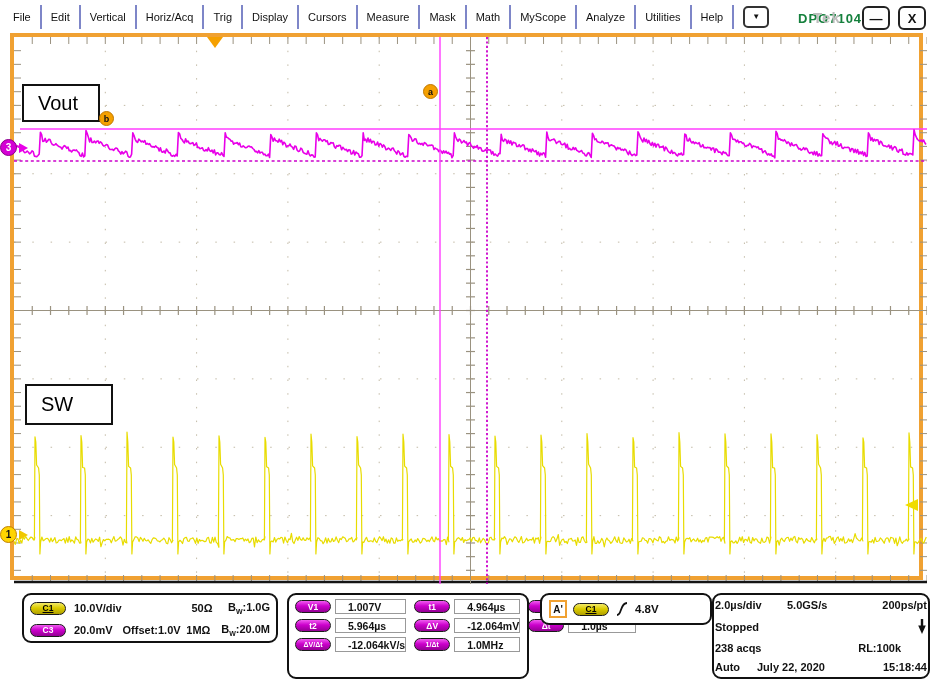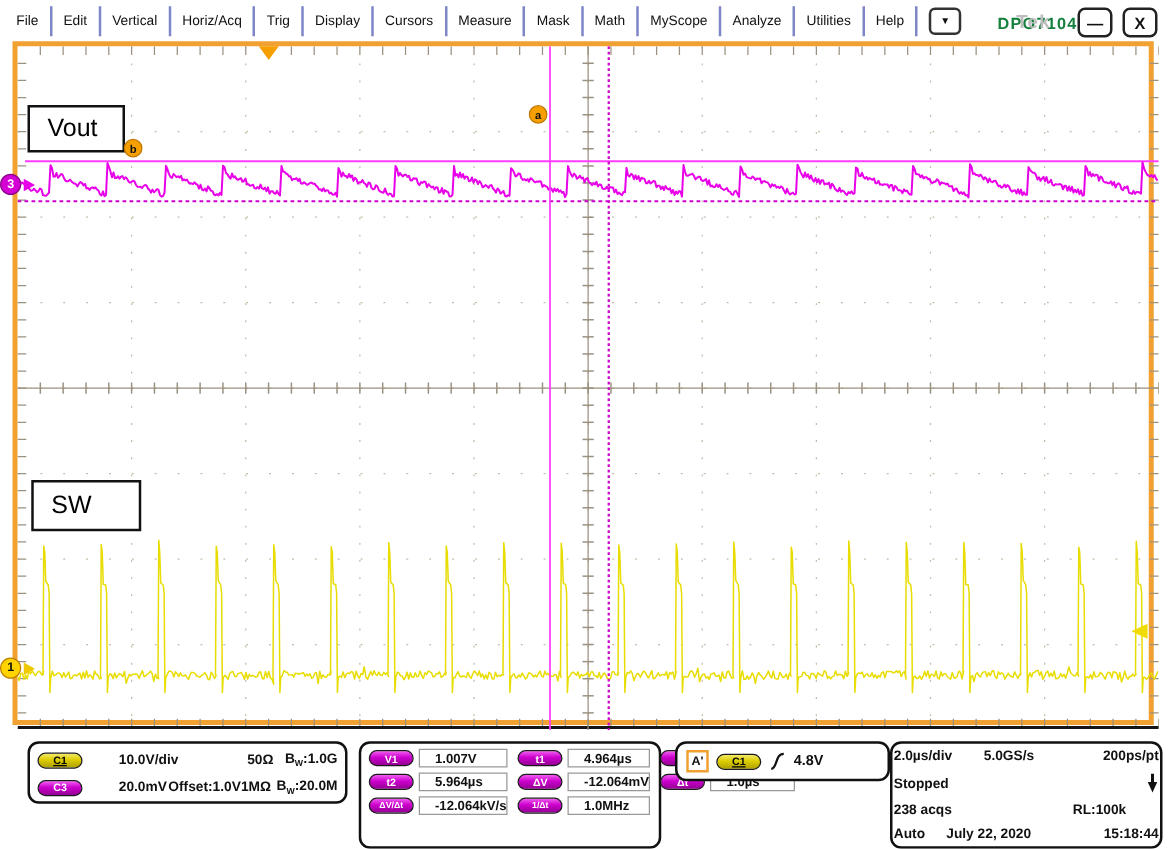--- a/index.html
+++ b/index.html
@@ -74,21 +74,21 @@
   .pill { display:inline-flex; align-items:center; justify-content:center;
           min-width:36px; height:13px; border:1px solid #1a1a1a; border-radius:8px;
           font-weight:bold; font-size:8.5px; flex:0 0 auto; }
   .pill.mag { background:linear-gradient(180deg,#f05cf0,#cc00cc 45%,#940094); color:#fff; }
   .pill.yel { background:linear-gradient(180deg,#f3ea68,#dccc00 45%,#b0a000); color:#000;text-decoration:underline; }
   .pill.sm  { font-size:7px; }
 
   .cha-row { display:flex; align-items:center; height:22px; font-size:11px;
              font-weight:bold; color:#111; }
   .cha-row .pill { margin-right:8px; }
-  .c-scale { width:64px;margin-left:21px; } .c-off { width:84px; } .c-imp { width:46px; }
+  .c-scale { width:64px; } .c-off { width:84px; } .c-imp { width:46px; }
   sub.bw { font-size:7px; font-weight:bold; }
 
   .cur-grid { display:grid; grid-template-columns:1fr 1fr 1fr; column-gap:8px; row-gap:4px; }
   .cur-row { display:flex; align-items:center; gap:4px; }
   .val-box { flex:1; height:15px; border:1px solid #999; background:#fff; font-size:10.5px;
              font-weight:bold; color:#111; display:flex; align-items:center; padding-left:12px;
              white-space:nowrap; }
 
   .abox { width:18px; height:18px; border:2px solid #F0A132; display:flex; align-items:center;
           justify-content:center; font-size:10px; font-weight:bold; color:#111; }

